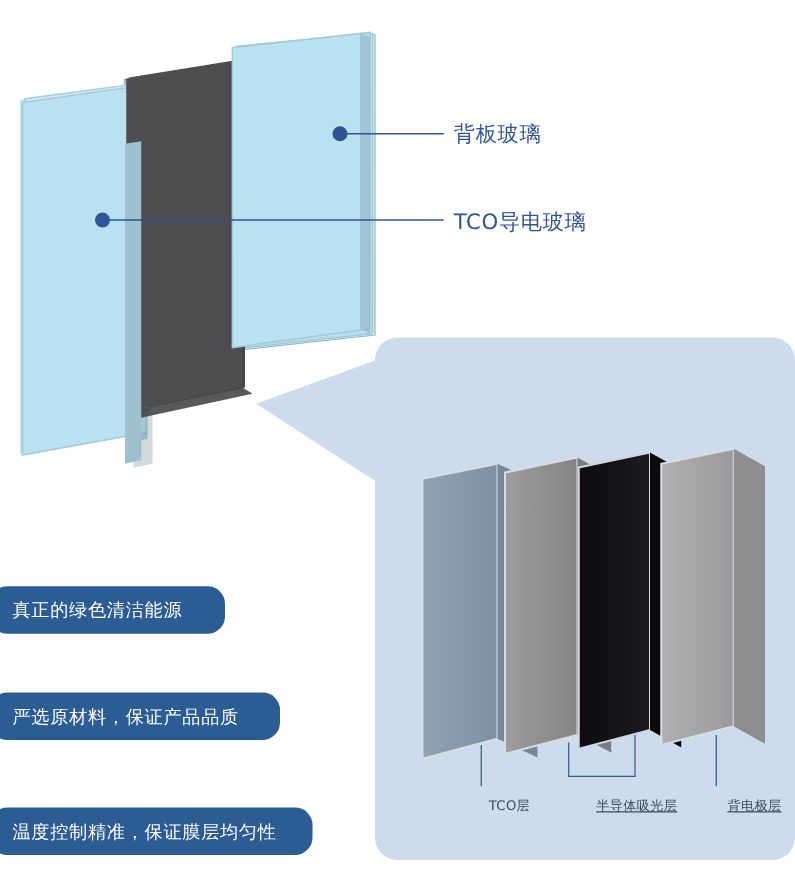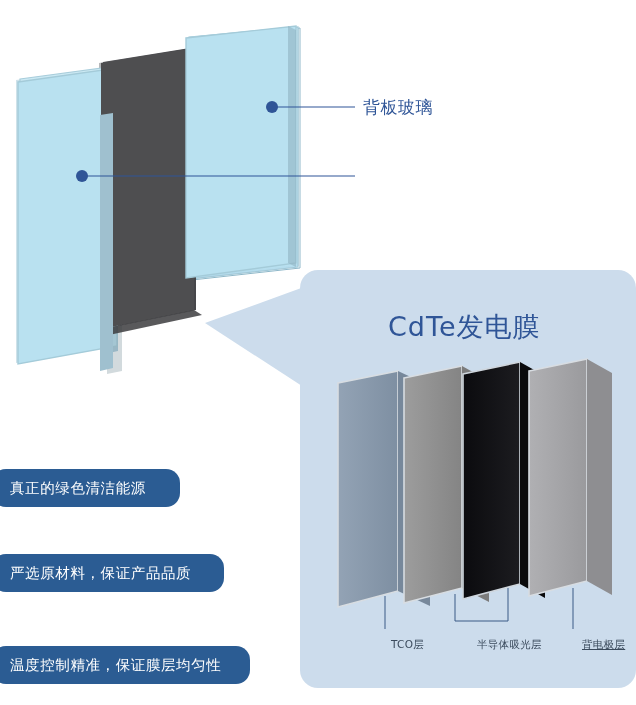--- a/index.html
+++ b/index.html
@@ -40,21 +40,21 @@
   .layerLabel{
     position:absolute;
     color:#3a4a5c;
     font-size:10.5px;
     white-space:nowrap;
     letter-spacing:0.3px;
     font-family:"DejaVu Sans","Liberation Sans",sans-serif;
     margin-left:28px;
   }
   #lab-0{left:363px;top:622px;}
-  #lab-1{left:449px;top:622px;}
+  #lab-1{left:449px;top:622px;text-decoration:underline;}
   #lab-2{left:554px;top:622px;text-decoration:underline;}
 
   
   .pill{
     position:absolute;
     box-sizing:border-box;
     background:#2b5c93;
     color:#ffffff;
     border-radius:14px;
     font-size:14.5px;
@@ -181,22 +181,22 @@
 
     <g stroke="#3a5a86" stroke-width="1" fill="none">
       <path d="M 385 580 L 385 613"></path>
       <path d="M 455 578 L 455 605 L 508 605 L 508 572"></path>
       <path d="M 573 572 L 573 613"></path>
     </g>
   </svg>
 
   <div class="calloutLabel" id="label-back">背板玻璃</div>
 
-
-  <div id="inset-title">CdTe发电膜</div>
+  <div class="calloutLabel" id="label-tco">TCO导电玻璃</div>
+
 
   <div class="layerLabel" id="lab-0">TCO层</div>
   <div class="layerLabel" id="lab-1">半导体吸光层</div>
   <div class="layerLabel" id="lab-2">背电极层</div>
 
   <div class="pill" id="pill-0">真正的绿色清洁能源</div>
   <div class="pill" id="pill-1">严选原材料，保证产品品质</div>
   <div class="pill" id="pill-2">温度控制精准，保证膜层均匀性</div>
 
 </div>

